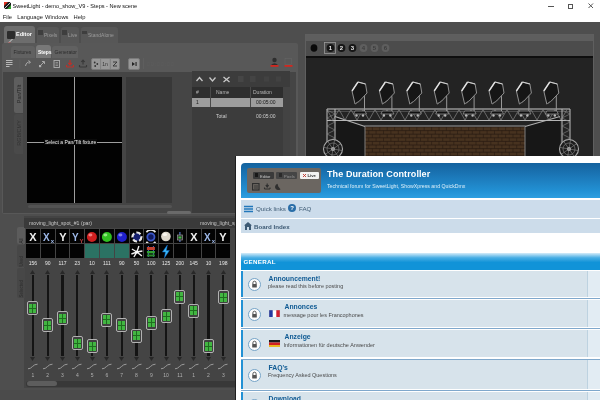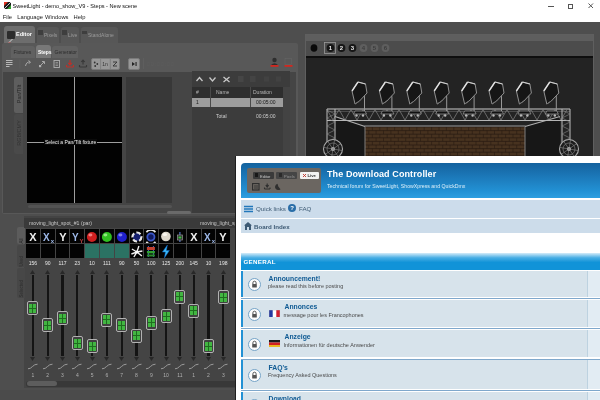--- a/index.html
+++ b/index.html
@@ -1230,21 +1230,21 @@
       <path d="M1 1 L4 4 M4 1 L1 4" stroke="#c03028" stroke-width="0.9"></path>
     </svg>
 <div class="abs" style="left:307.5px;top:173px;font-size:4.2px;font-weight:bold;color:#333;height:5px;line-height:5px;">Live</div>
 <svg class="abs" style="left:252px;top:183px" width="40" height="8">
       <rect x="0.5" y="0.5" width="6.5" height="6.5" fill="none" stroke="#2f2f2f" stroke-width="1.2"></rect>
       <path d="M2 3 H6 M2 5 H6" stroke="#2f2f2f" stroke-width="0.9"></path>
       <path d="M12.5 6 H18 M12.5 6 V4.5 M18 6 V4.5" stroke="#2f2f2f" stroke-width="1.1" fill="none"></path>
       <path d="M15.2 0.5 V3.5 M13.8 2.2 L15.2 4 L16.6 2.2" stroke="#2f2f2f" stroke-width="1.1" fill="none"></path>
       <path d="M25.5 0.8 A3.2 3.2 0 1 0 28.5 6.2 L26.3 3.5 Z" fill="#2f2f2f"></path>
     </svg>
-<div class="abs" style="left:327px;top:169px;font-size:9px;font-weight:bold;color:#fff;height:10px;line-height:10px;letter-spacing:0.1px;">The Download Controller</div>
+<div class="abs" style="left:327px;top:169px;font-size:9px;font-weight:bold;color:#fff;height:10px;line-height:10px;letter-spacing:0.1px;">The Duration Controller</div>
 <div class="abs" style="left:327px;top:182.5px;font-size:5.2px;color:#dceef8;height:7px;line-height:7px;">Technical forum for SweetLight, ShowXpress and QuickDmx</div>
 <div class="abs" style="left:241px;top:200px;width:359px;height:17.5px;background:#ccdceb;"></div>
 <svg class="abs" style="left:244px;top:205px" width="9" height="8">
       <path d="M0 1.5 H9 M0 4 H9 M0 6.5 H9" stroke="#2277bb" stroke-width="1.4"></path>
     </svg>
 <div class="abs" style="left:256px;top:205px;font-size:6.2px;color:#3d5a74;height:8px;line-height:8px;">Quick links</div>
 <div class="abs" style="left:288px;top:204px;width:8px;height:8px;background:#2a6ea8;border-radius:50%;color:#fff;font-size:6px;font-weight:bold;text-align:center;line-height:8px;">?</div>
 <div class="abs" style="left:299px;top:205px;font-size:6.2px;color:#3d5a74;height:8px;line-height:8px;">FAQ</div>
 <div class="abs" style="left:241px;top:219px;width:359px;height:13.5px;background:#ccdcEA;"></div>
 <svg class="abs" style="left:243.5px;top:222px" width="8" height="8">

